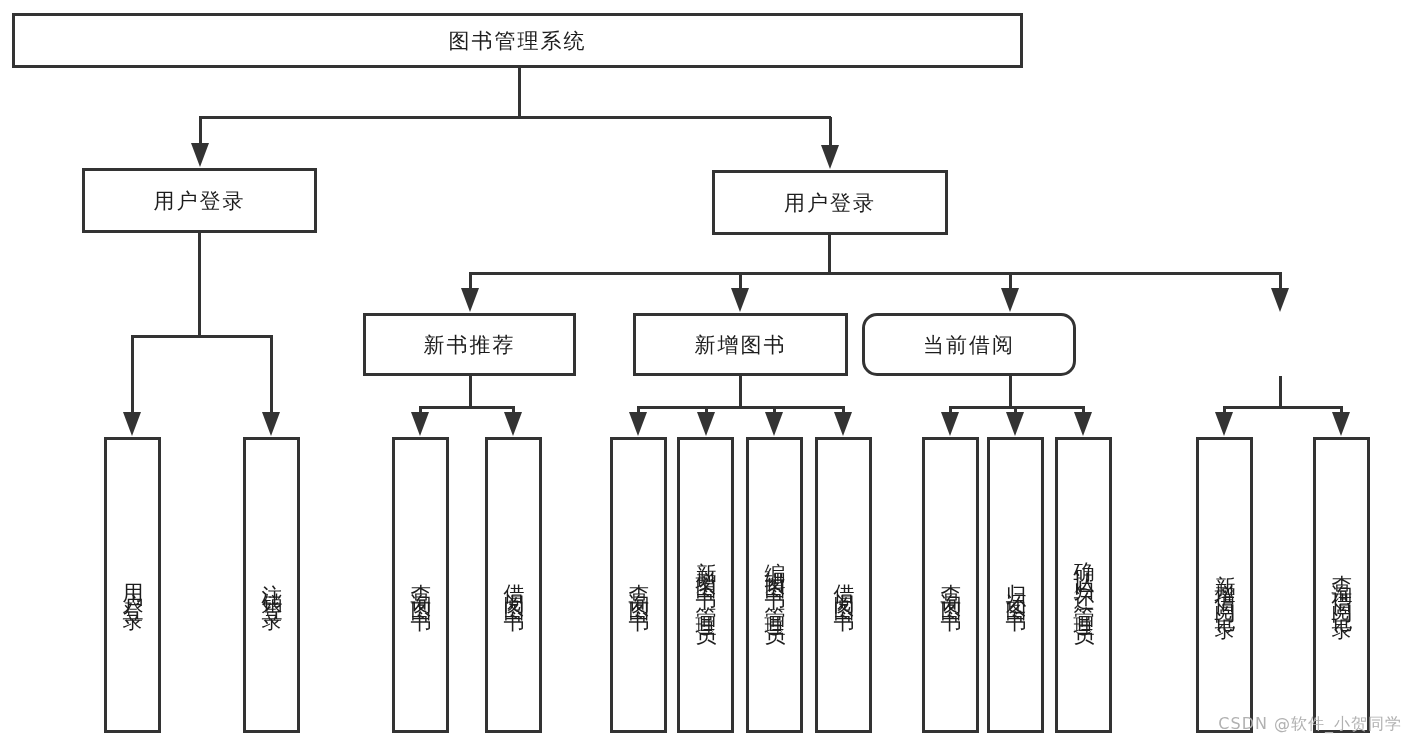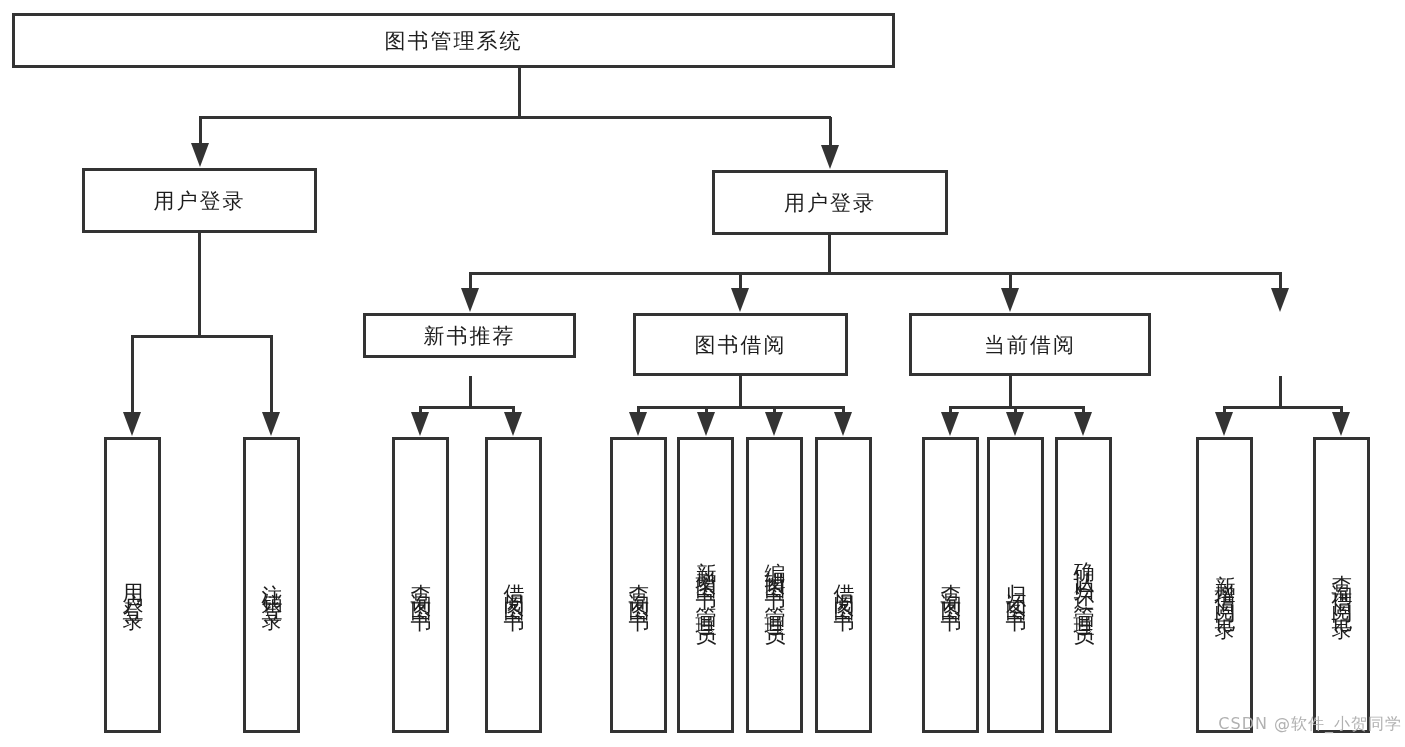--- a/index.html
+++ b/index.html
@@ -118,38 +118,38 @@
       <div class="arrow" style="left: 697px; top: 412px;"></div>
       <div class="arrow" style="left: 765px; top: 412px;"></div>
       <div class="arrow" style="left: 834px; top: 412px;"></div>
       <div class="arrow" style="left: 941px; top: 412px;"></div>
       <div class="arrow" style="left: 1006px; top: 412px;"></div>
       <div class="arrow" style="left: 1074px; top: 412px;"></div>
       <div class="arrow" style="left: 1215px; top: 412px;"></div>
       <div class="arrow" style="left: 1332px; top: 412px;"></div>
     </div>
 
-  <div class="hbox" style="left:12px;top:13px;width:883px;height:55px;">
+  <div class="hbox" style="left:12px;top:13px;width:1011px;height:55px;">
     <span class="ht">图书管理系统</span>
   </div>
 
   <div class="hbox" style="left:82px;top:168px;width:235px;height:65px;">
     <span class="ht">用户登录</span>
   </div>
   <div class="hbox" style="left:712px;top:170px;width:236px;height:65px;">
     <span class="ht">用户登录</span>
   </div>
 
-  <div class="hbox" style="left:363px;top:313px;width:213px;height:45px;">
+  <div class="hbox" style="left:363px;top:313px;width:213px;height:63px;">
     <span class="ht">新书推荐</span>
   </div>
   <div class="hbox" style="left:633px;top:313px;width:215px;height:63px;">
-    <span class="ht">图书借阅</span>
+    <span class="ht">新增图书</span>
   </div>
-  <div class="hbox" style="left:909px;top:313px;width:242px;height:63px;">
+  <div class="hbox" style="left:862px;top:313px;width:214px;height:63px;border-radius:15px;">
     <span class="ht">当前借阅</span>
   </div>
 
   <div class="leaf" style="left:104px;">
     <span class="vt">用户登录</span>
   </div>
   <div class="leaf" style="left:243px;">
     <span class="vt">注销登录</span>
   </div>
 

